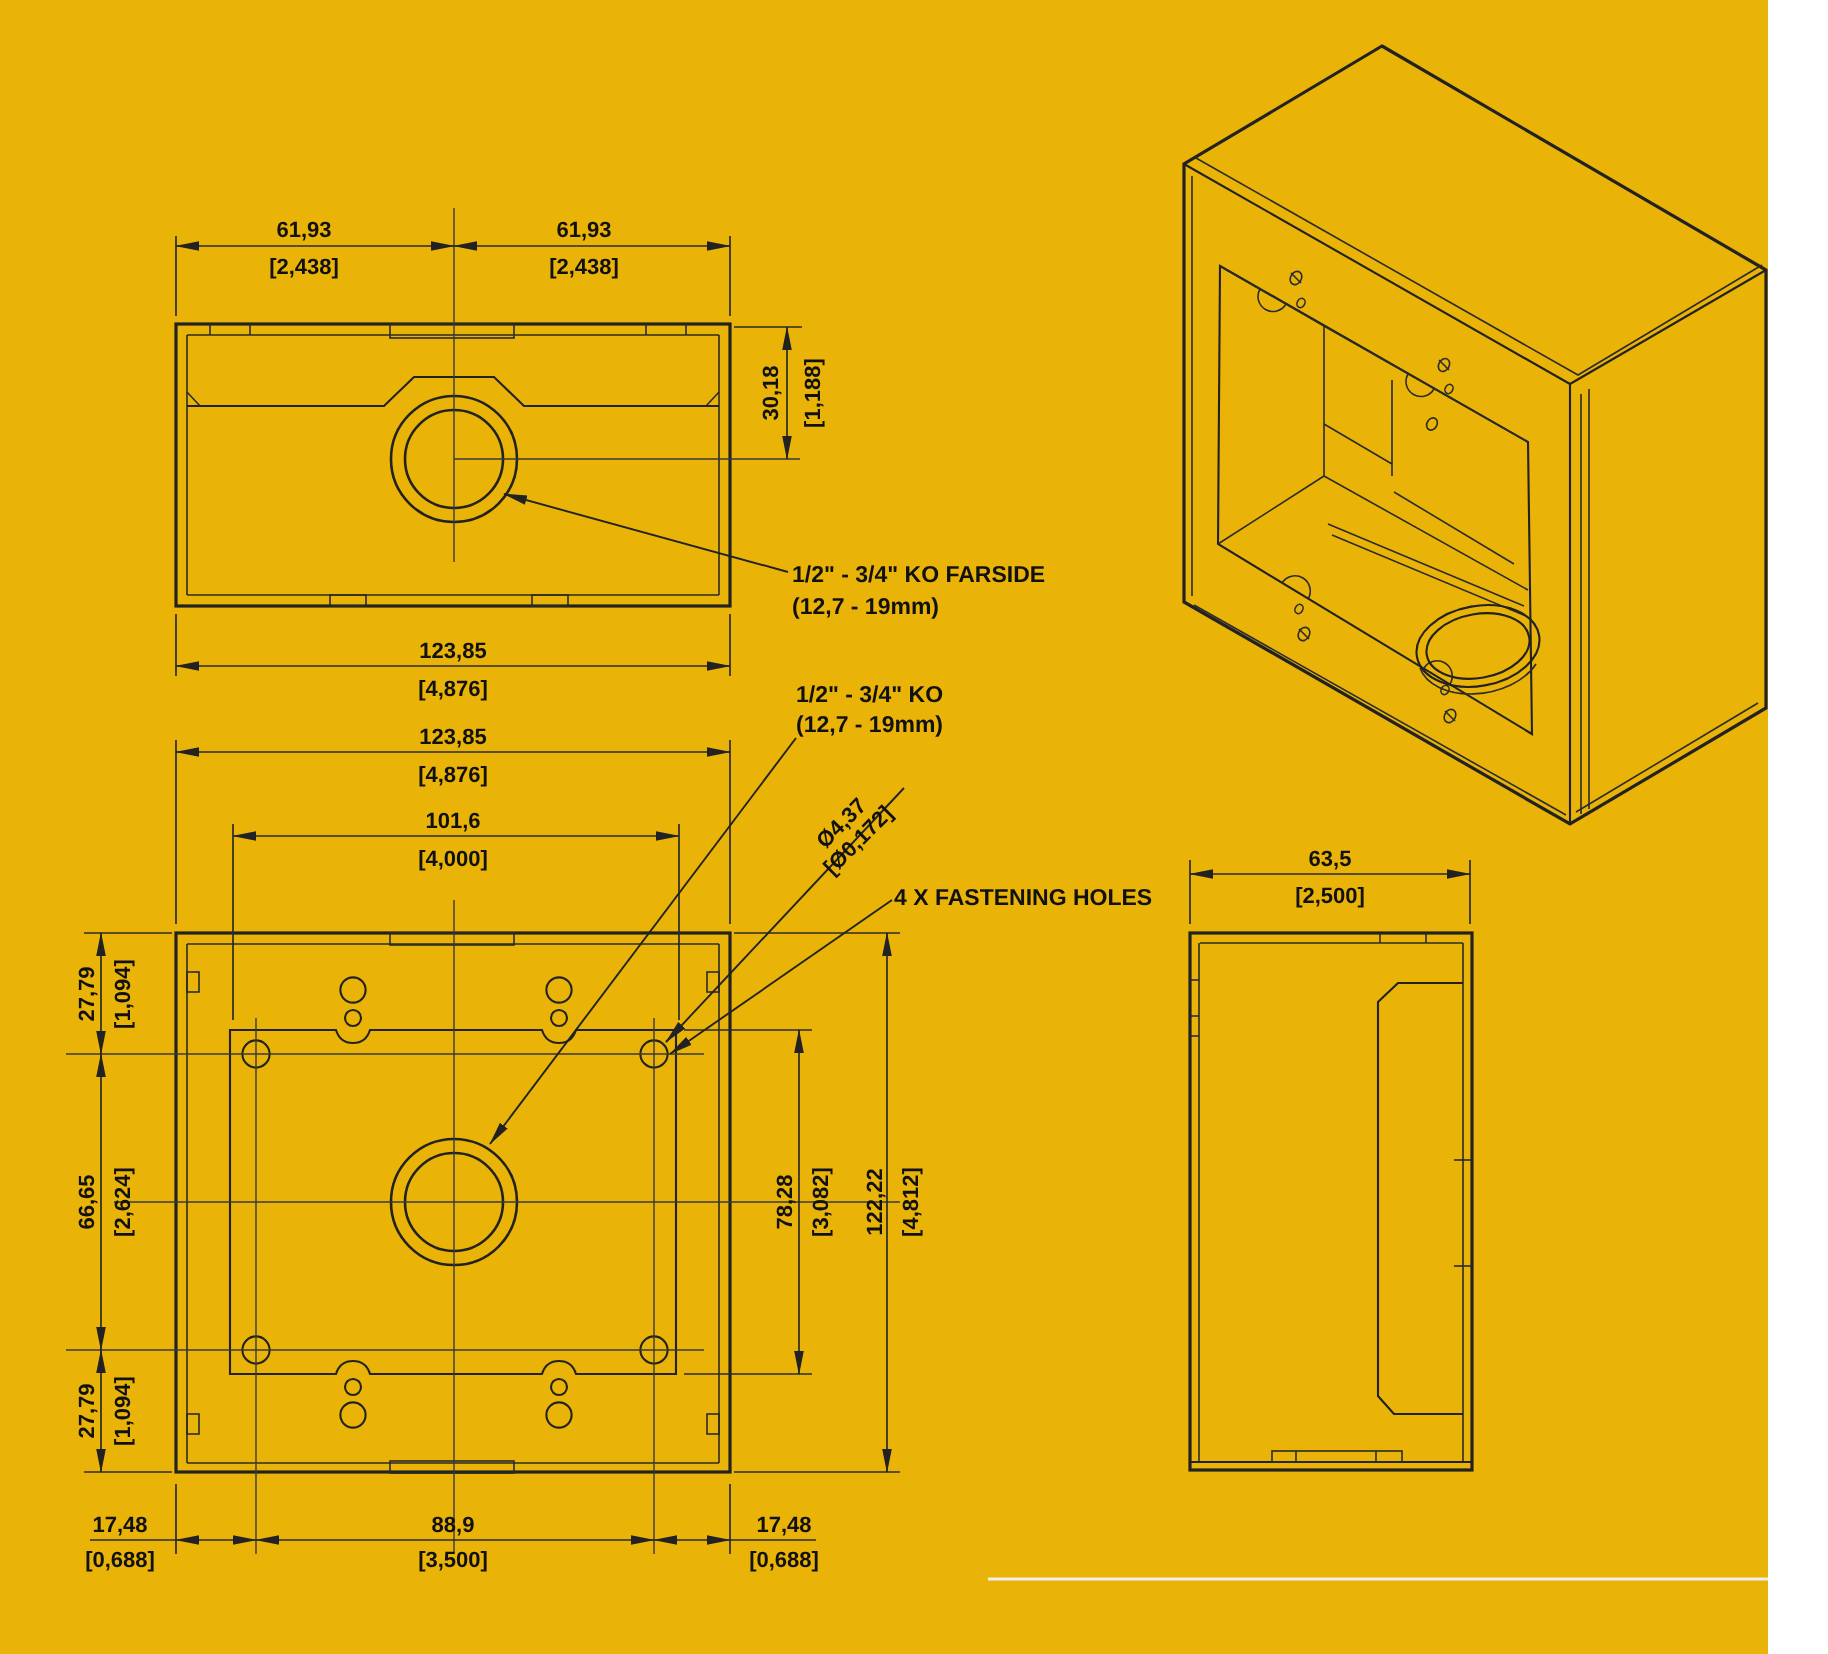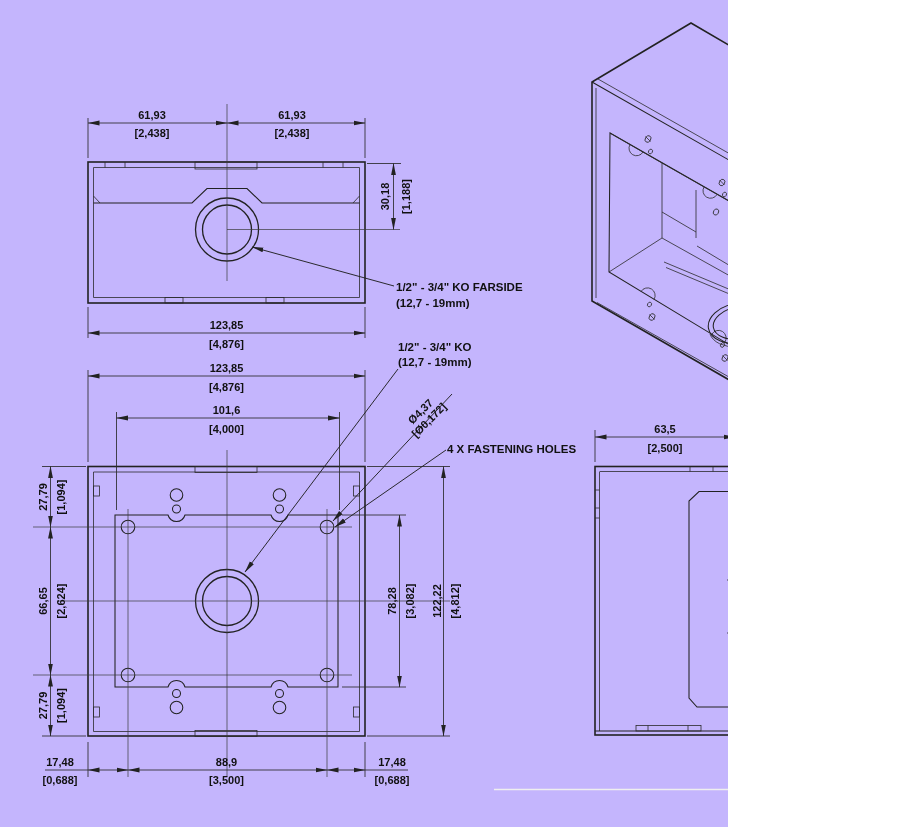--- a/index.html
+++ b/index.html
@@ -1,16 +1,16 @@
 <!DOCTYPE html>
 <html><head>
 <meta charset="utf-8">
 <style>
   html,body{margin:0;padding:0;background:#fff;}
-  .sheet{position:relative;width:728px;height:827px;background:#c4b5fd;overflow:hidden;
+  .sheet{position:relative;width:884px;height:827px;background:#eab308;overflow:hidden;
          font-family:"Liberation Sans", sans-serif;}
   svg{position:absolute;left:0;top:0;}
   .edge   {fill:none;stroke:#222;stroke-width:1.6;stroke-linejoin:miter;}
   .part   {fill:none;stroke:#222;stroke-width:1.05;}
   .thin   {fill:none;stroke:#2b2b2b;stroke-width:0.8;}
   .center {fill:none;stroke:#3a3a3a;stroke-width:0.7;}
   .dimln  {fill:none;stroke:#2b2b2b;stroke-width:0.85;}
   .leader {fill:none;stroke:#222;stroke-width:0.95;}
   .circ   {fill:none;stroke:#222;stroke-width:1.3;}
   .dimtxt {font:bold 11px "Liberation Sans",sans-serif;fill:#111;}

